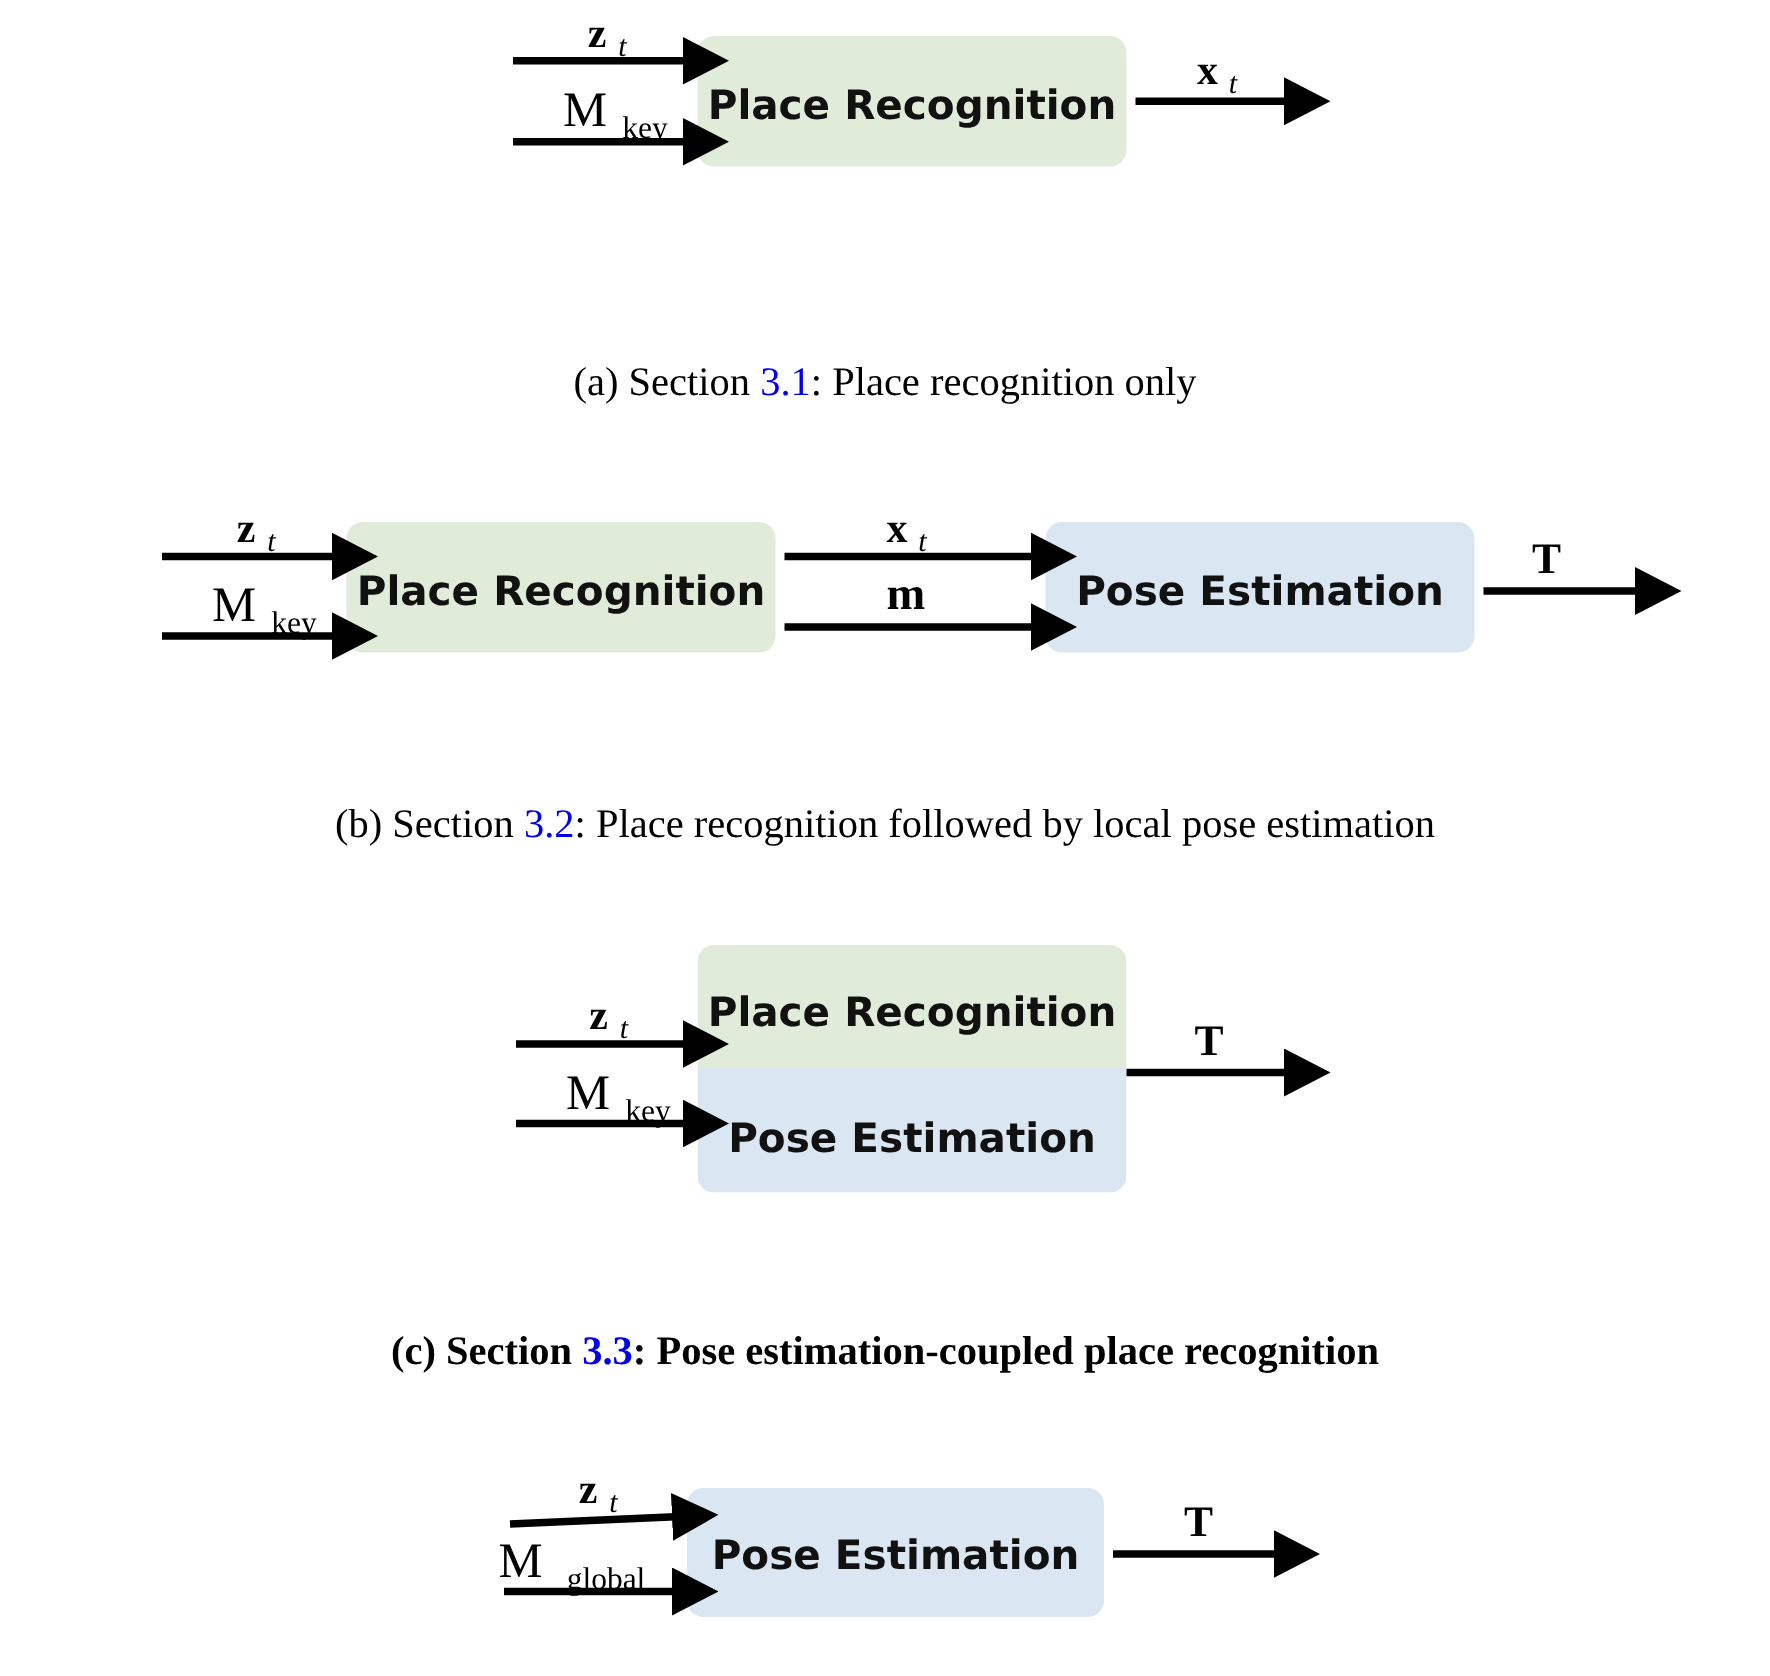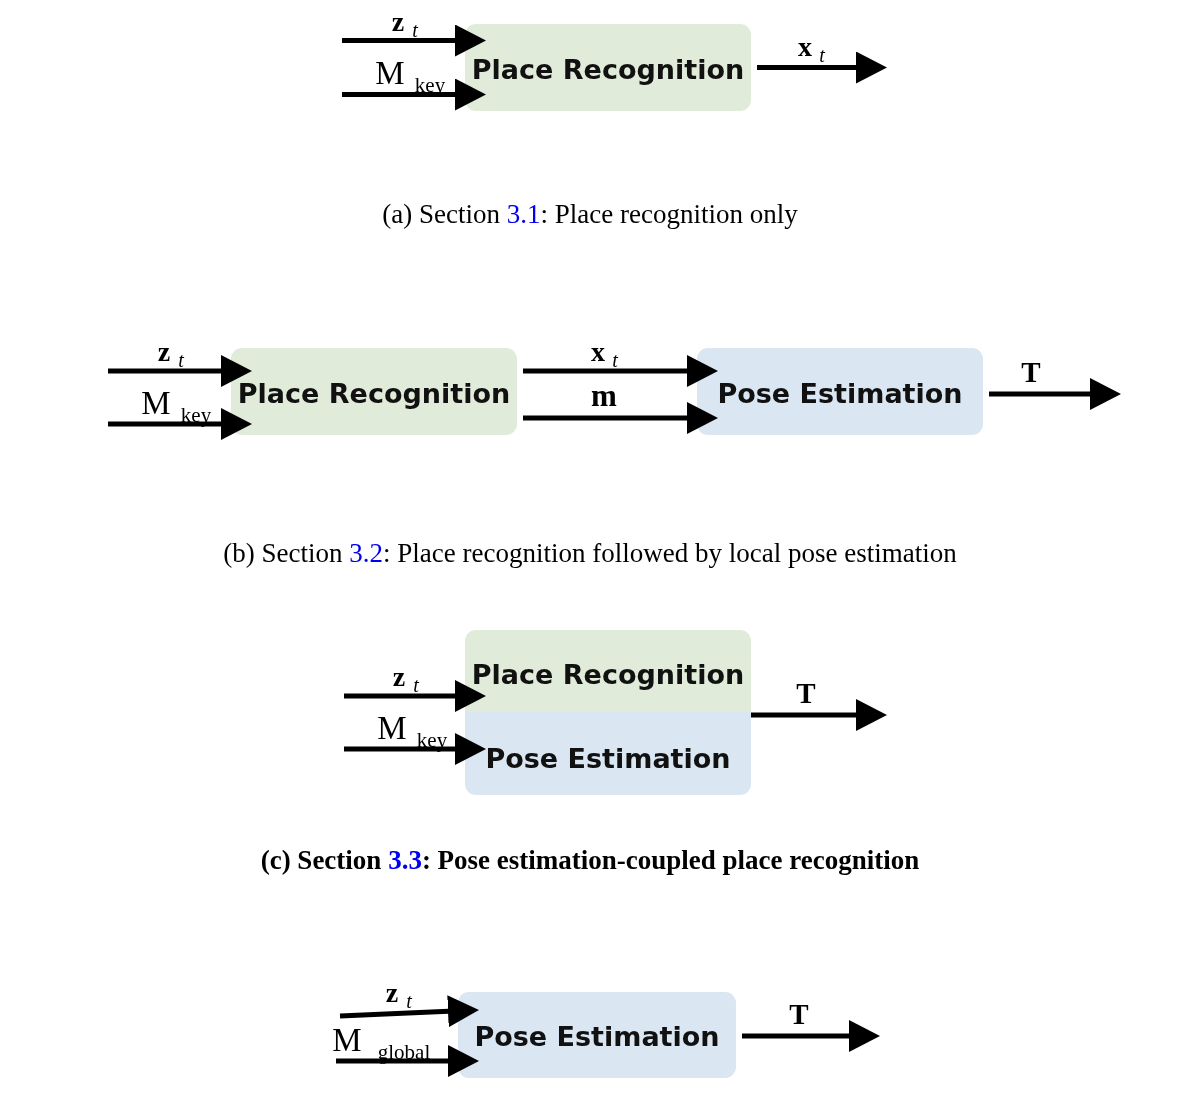--- a/index.html
+++ b/index.html
@@ -31,20 +31,21 @@
   }
   .caption {
     position: absolute;
     left: 0;
     width: 1180px;
     text-align: center;
     font-family: "Liberation Serif", "DejaVu Serif", serif;
     font-size: 27px;
     color: #000000;
     white-space: nowrap;
+    margin-top: 40px;
   }
   .caption .secref {
     color: #0000ee;
   }
   
   .blocklabel {
     font-family: "DejaVu Sans", "Liberation Sans", sans-serif;
     font-weight: bold;
     fill: #111111;
   }
@@ -130,21 +131,21 @@
       <text class="mathit" x="615" y="37" font-size="20" text-anchor="middle">t</text>
 
       <line class="arrowline" x1="523" y1="88" x2="693" y2="88" marker-end="url(#ah2)"></line>
       <text class="mathbf" x="604" y="76" font-size="31" text-anchor="middle">m</text>
 
       <line class="arrowline" x1="989" y1="64" x2="1096" y2="64" marker-end="url(#ah2)"></line>
       <text class="mathbf" x="1031" y="52" font-size="29" text-anchor="middle">T</text>
     </svg>
   </div>
 
-  <div class="caption" style="top:538px;">
+  <div class="caption" style="top:494px;">
     <span>(b) Section </span><span class="secref">3.2</span><span>: Place recognition followed by local pose estimation</span>
   </div>
 
   <div class="panel" style="top:620px; height:190px;">
     <svg class="panel-svg" viewBox="0 0 1180 190" height="190" xmlns="http://www.w3.org/2000/svg">
       <defs>
         <marker id="ah3" markerWidth="9" markerHeight="9" refX="1.2" refY="3.2" orient="auto" markerUnits="strokeWidth">
           <path d="M0,0 L0,6.4 L6.2,3.2 z" fill="#000000"></path>
         </marker>
         <clipPath id="cbox">

